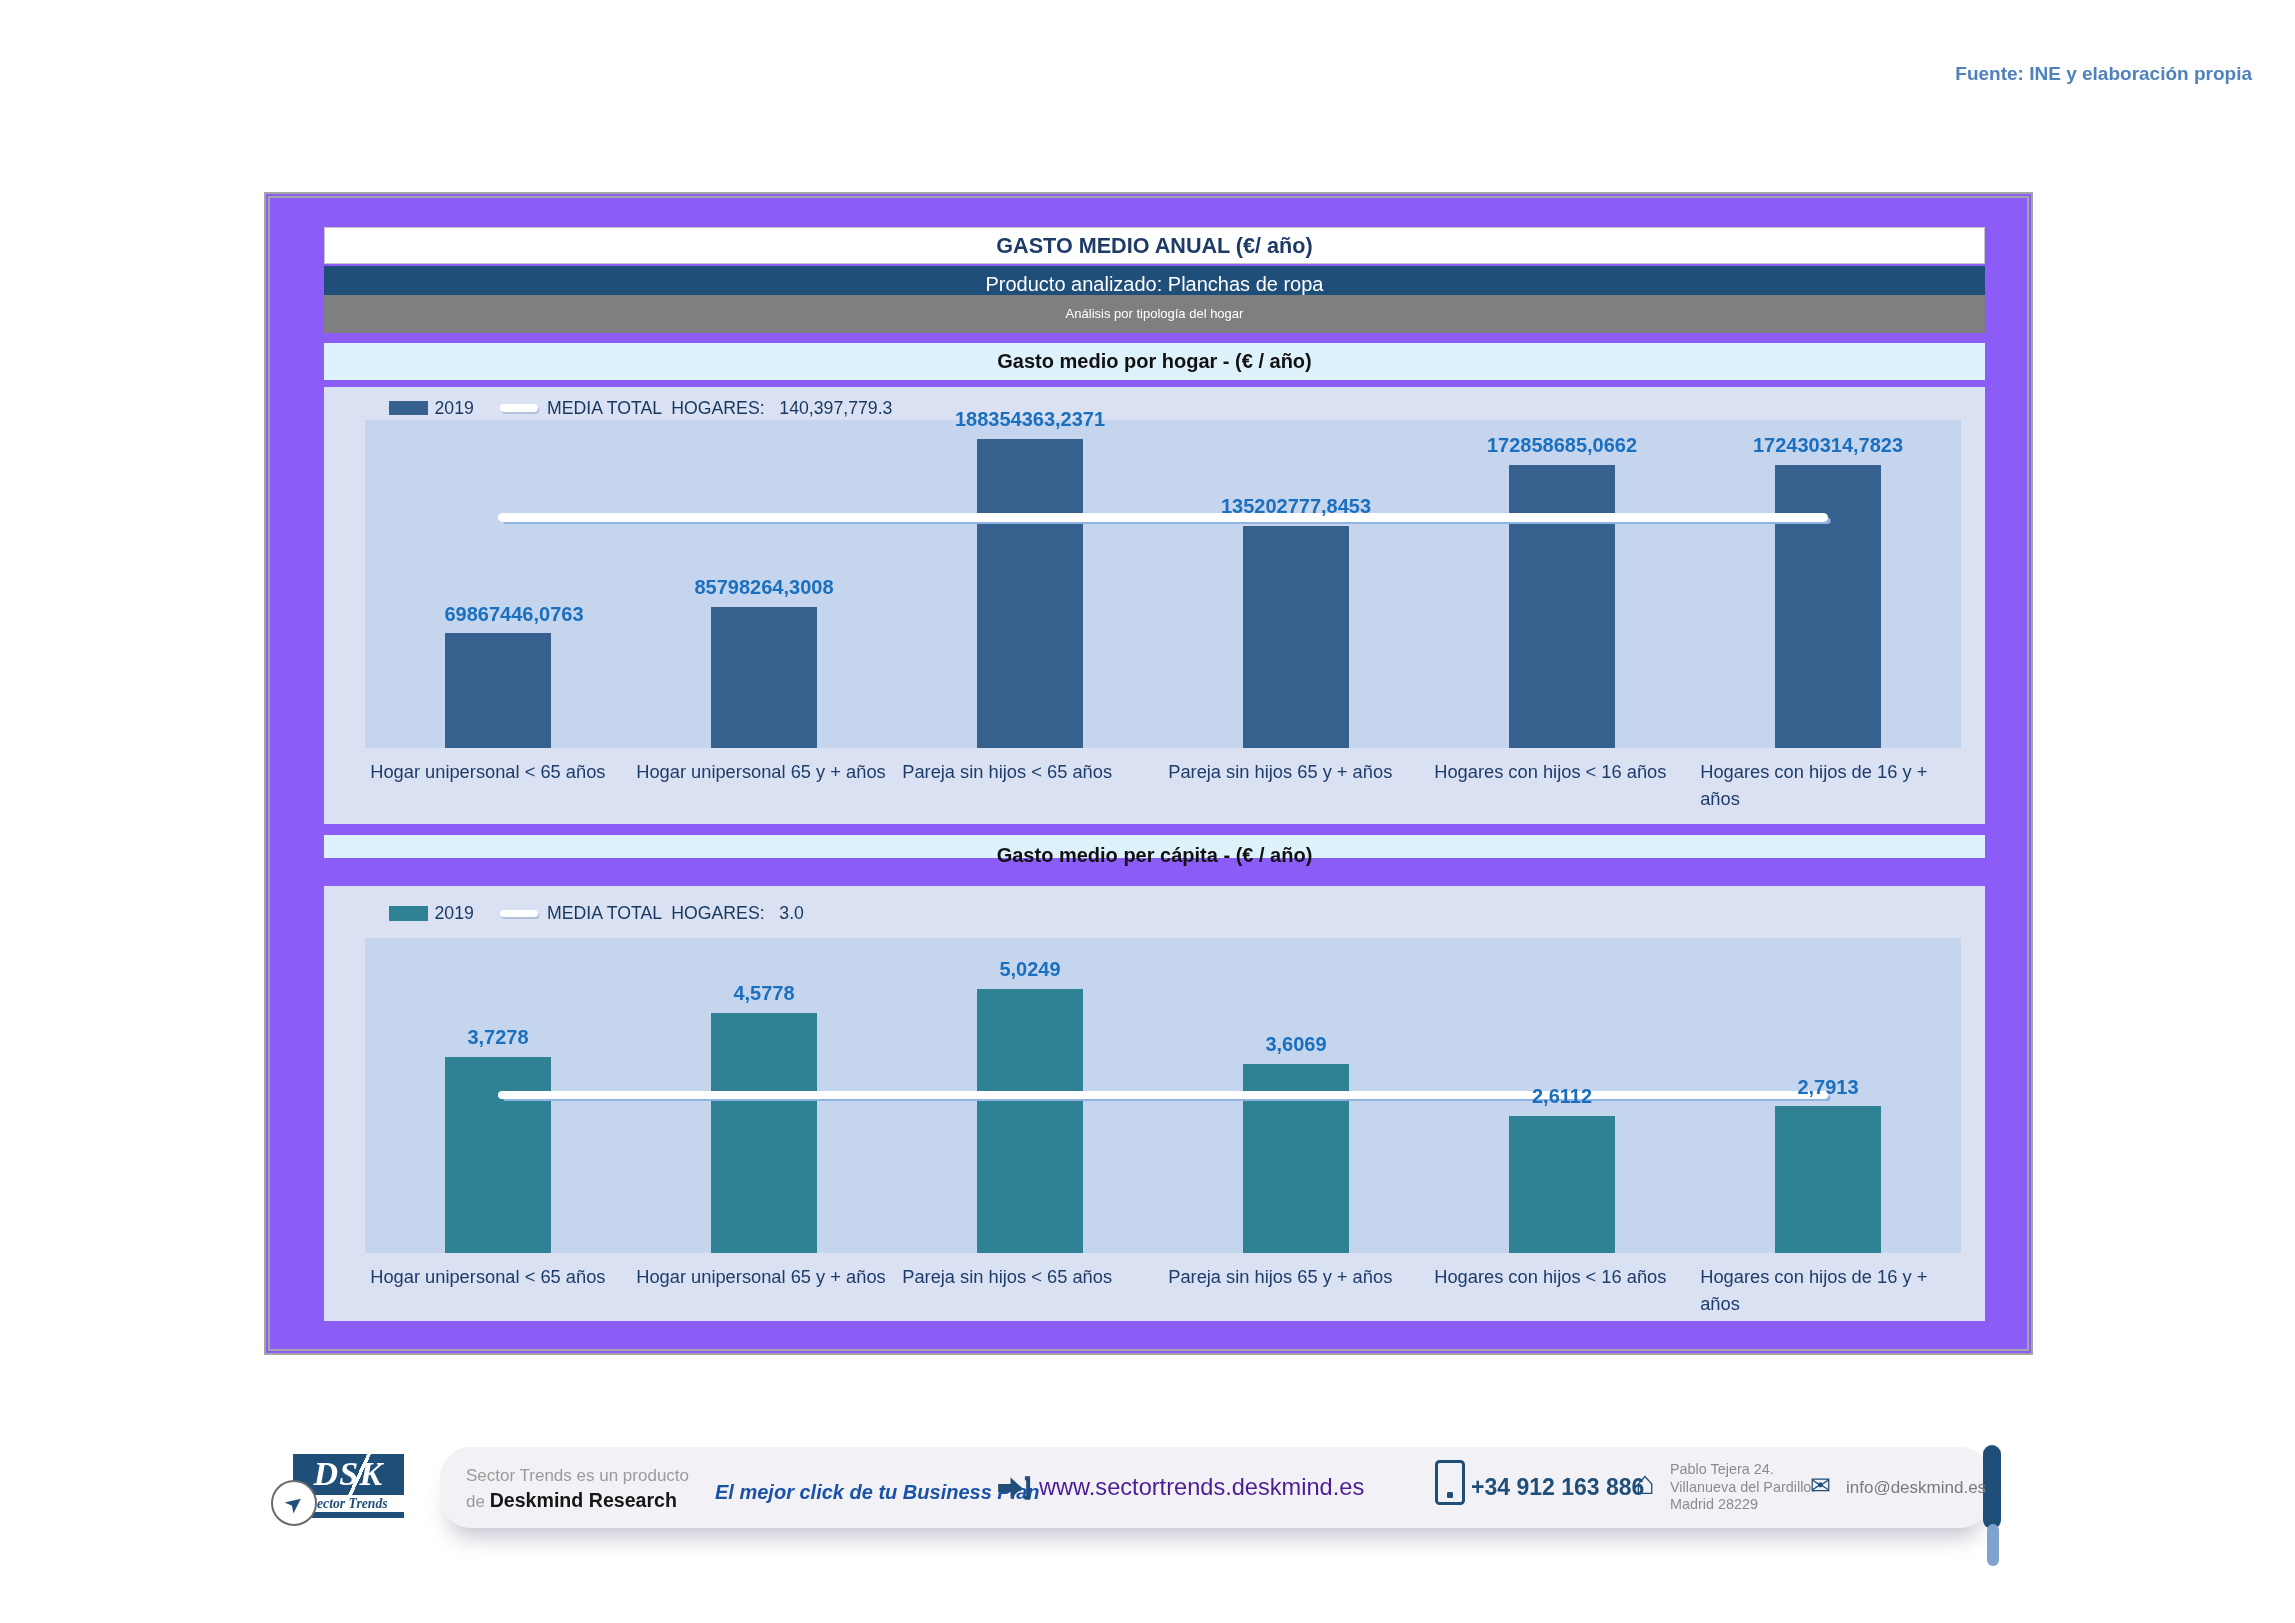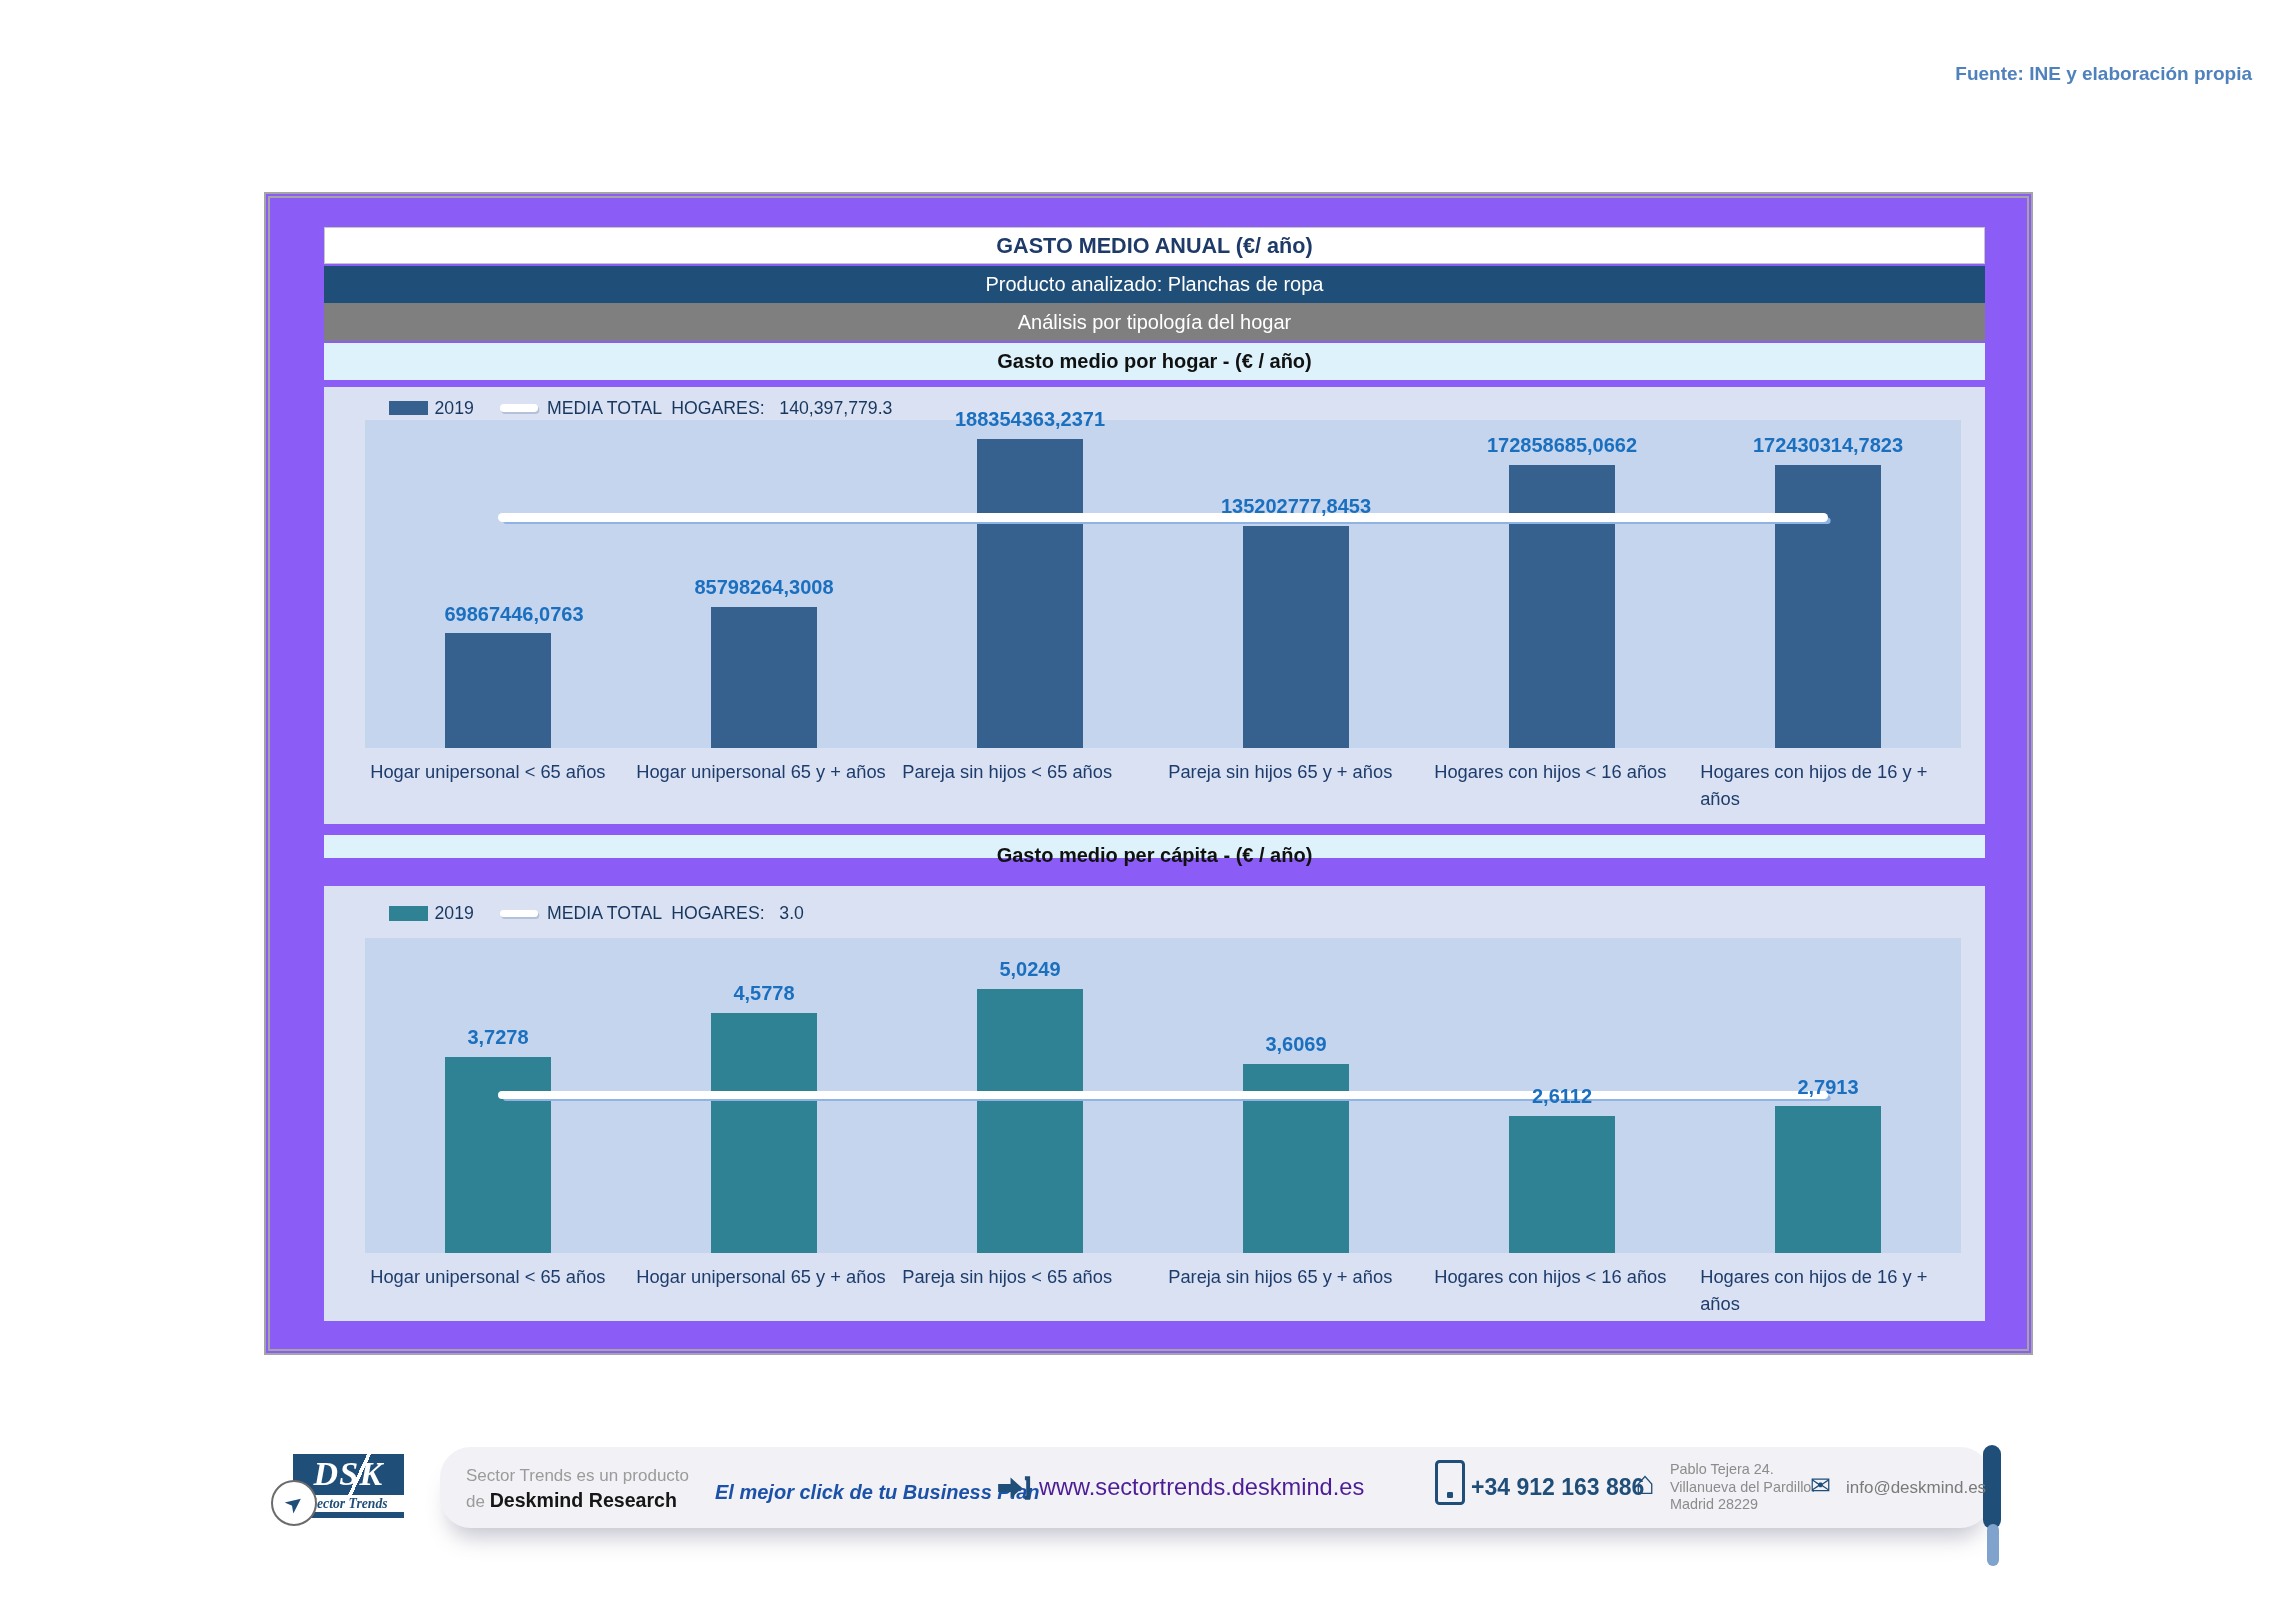--- a/index.html
+++ b/index.html
@@ -10,21 +10,21 @@
   .fuente{position:absolute;top:63px;right:43px;font-size:19px;font-weight:bold;color:#4F81BD;}
 
   
   .main-box{position:absolute;left:264px;top:192px;width:1765px;height:1159px;
             background:#8b5cf6;border:2px solid #A5A5A5;outline:2px solid #A5A5A5;outline-offset:-6.5px;}
 
   .hdr{position:absolute;left:58px;width:1661px;text-align:center;box-sizing:border-box;}
   .hdr1{top:33px;height:37px;line-height:36px;background:#fff;border:1.3px solid #C6C6C6;
         font-size:21.6px;font-weight:bold;color:#1E3A68;}
   .hdr2{top:72px;height:37px;line-height:37px;background:#1F4E79;color:#fff;font-size:20px;}
-  .hdr3{top:109px;height:38px;line-height:38px;background:#7F7F7F;color:#fff;font-size:20px;}
+  .hdr3{top:101px;height:38px;line-height:38px;background:#7F7F7F;color:#fff;font-size:13px;}
   .hdr4{top:149px;height:37px;line-height:37px;background:#DDF2FA;color:#111;font-size:20px;font-weight:bold;}
   .hdr5{top:641px;height:23px;line-height:41px;background:#DDF2FA;color:#111;font-size:20px;font-weight:bold;}
 
   
   .chart{position:absolute;left:58px;width:1661px;background:#D9E1F2;}
   .chart1{top:193px;height:437px;}
   .chart2{top:692px;height:435px;}
 
   .legend{position:absolute;left:65px;display:flex;align-items:center;font-size:17.7px;color:#17375E;}
   .chart1 .legend{top:10.5px;}

